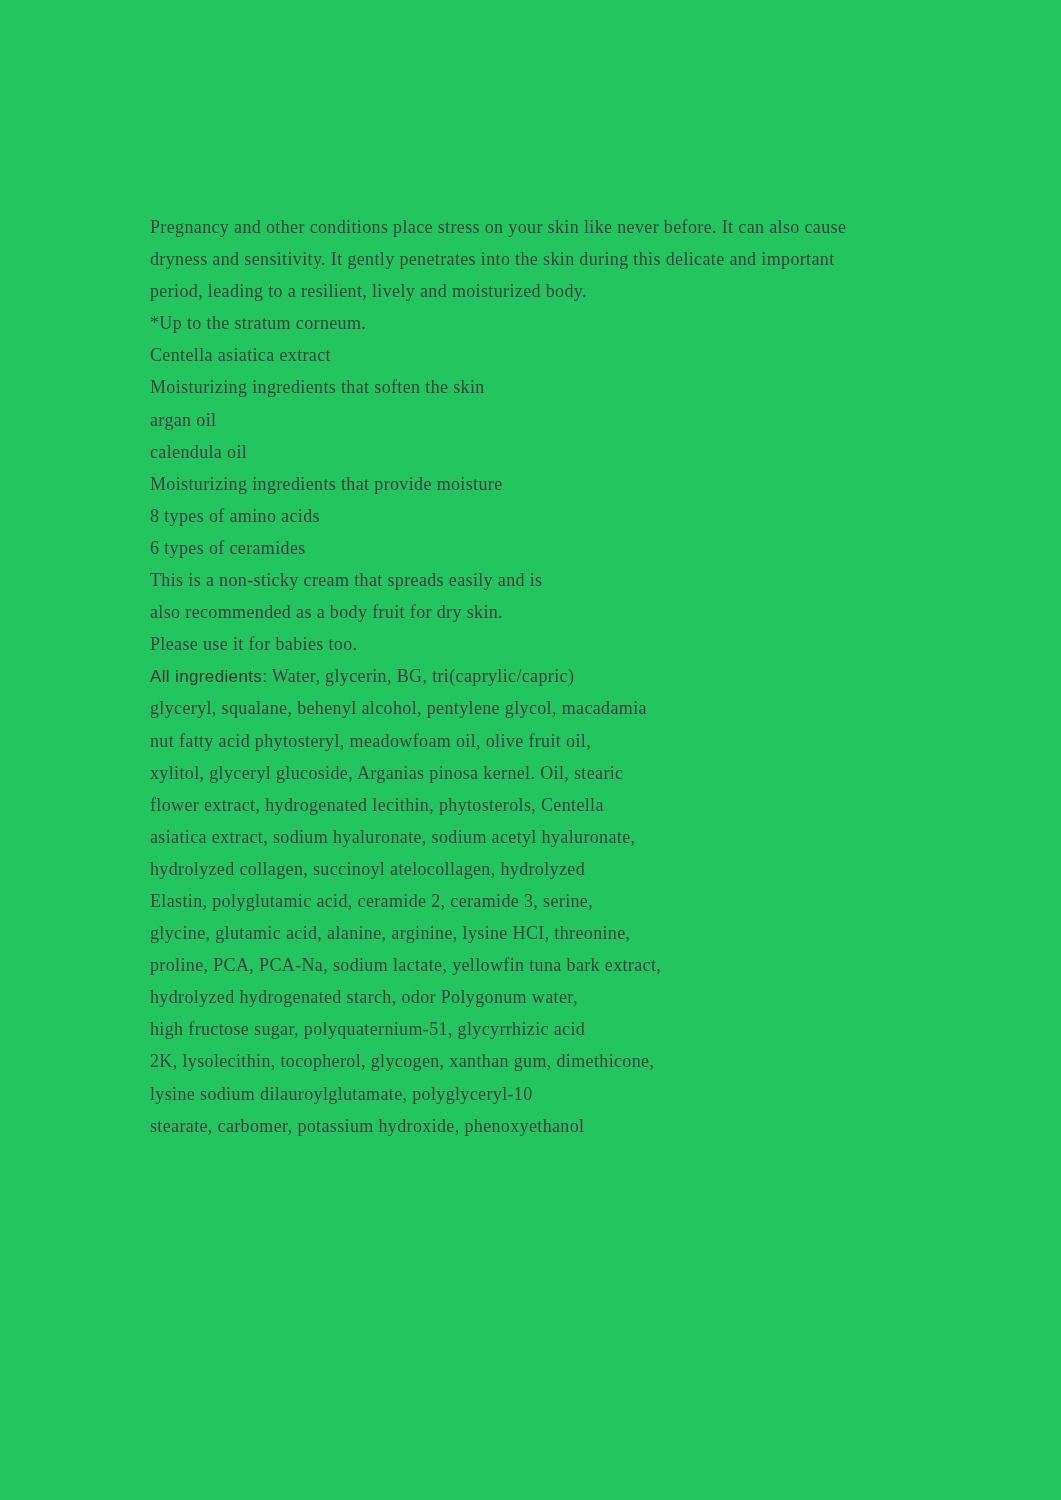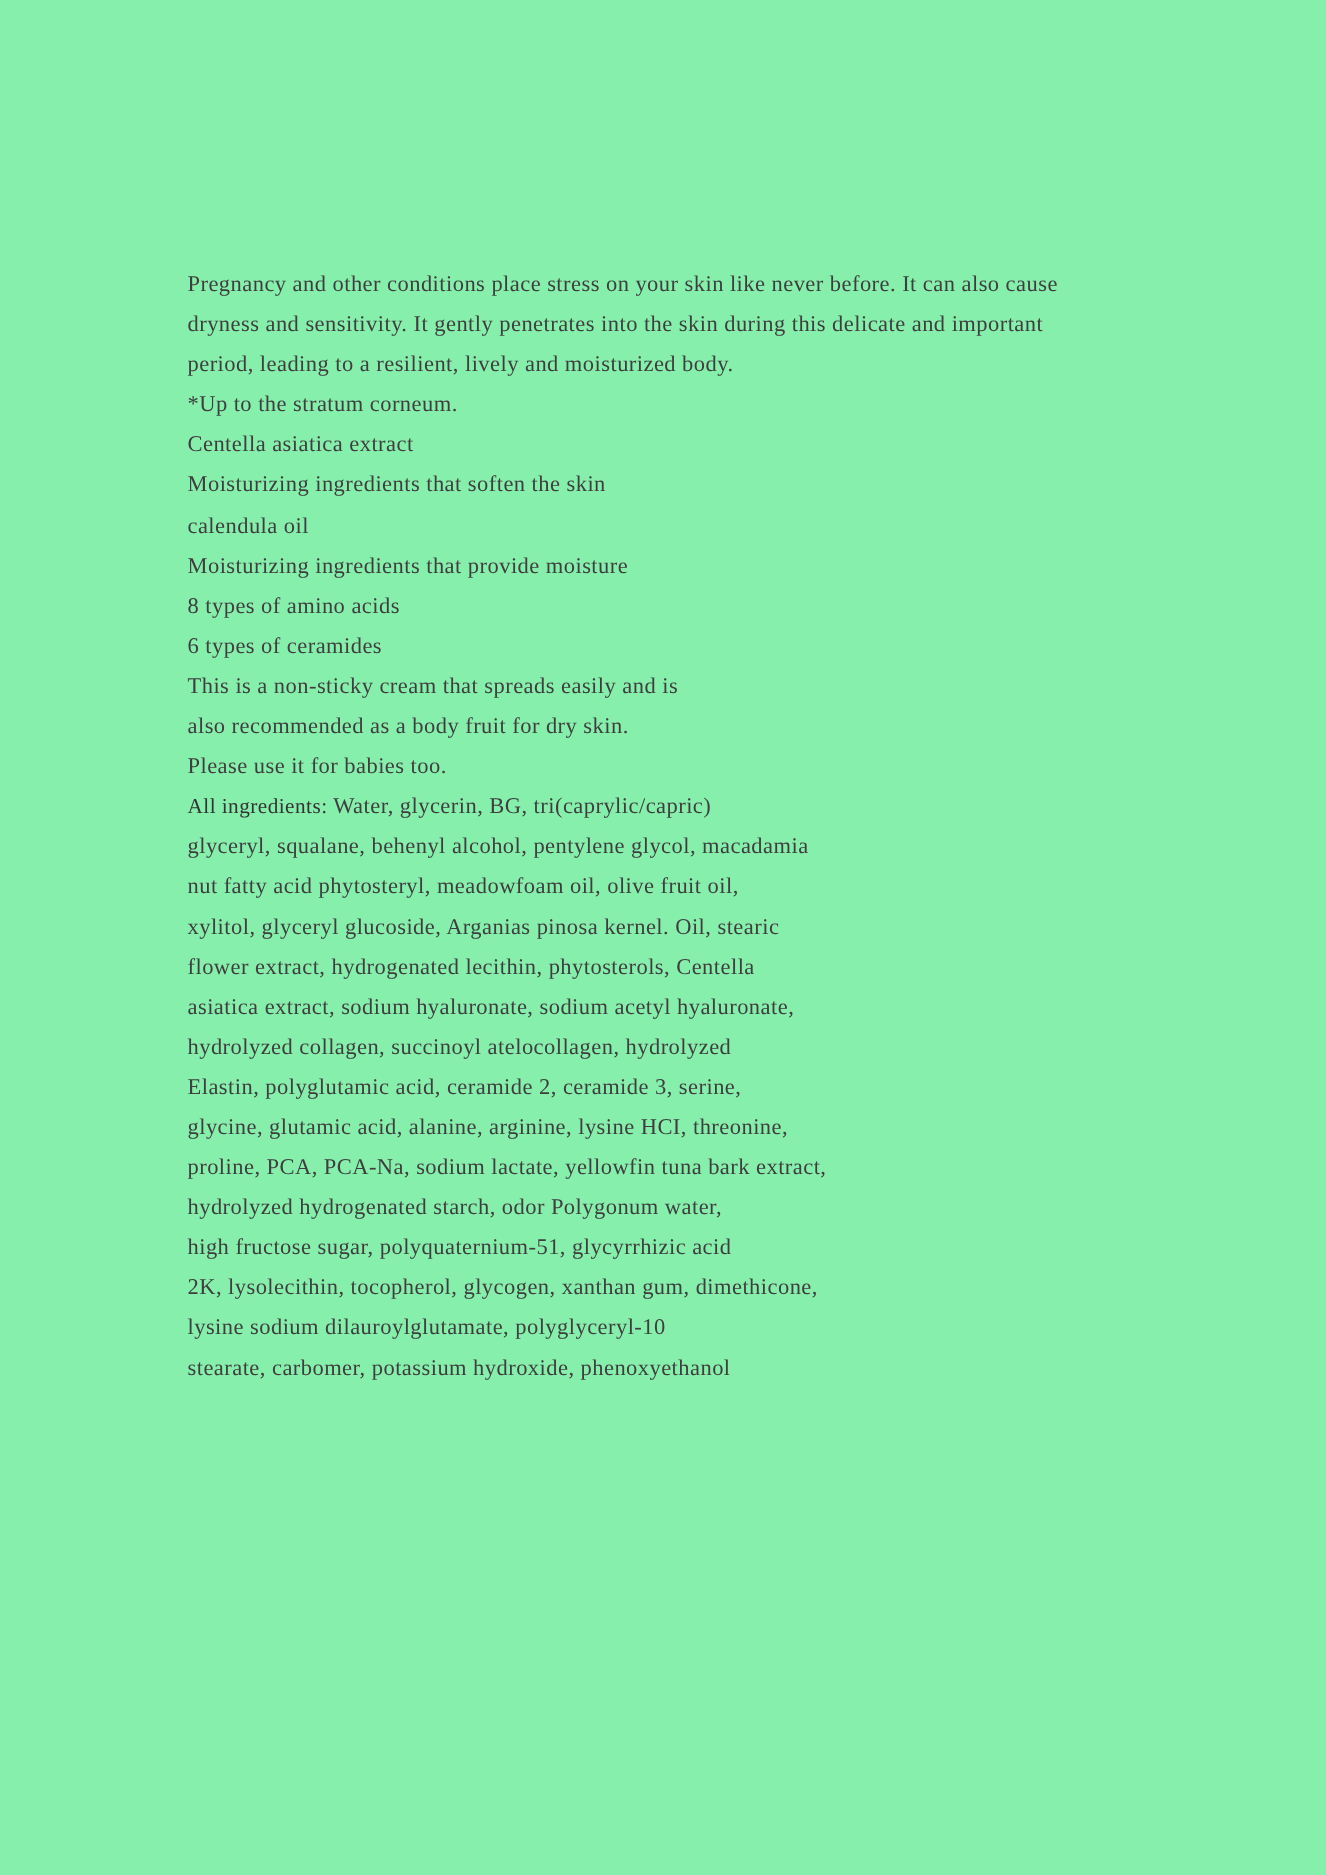--- a/index.html
+++ b/index.html
@@ -12,56 +12,57 @@
     background: #ffffff;
     position: relative;
     overflow: hidden;
     font-family: "Liberation Serif", serif;
   }
   .page {
     position: absolute;
     left: 0; top: 0;
     width: 1061px;
     height: 1500px;
-    background: #86efac;
+    background: #22c55e;
   }
   .text-block {
     position: absolute;
     left: 150px;
     top: 211px;
     width: 860px;
   }
   .line {
     margin: 0;
     padding: 0;
     font-size: 18px;
     line-height: 32.1px;
     height: 32.1px;
     color: #3e3e3e;
     letter-spacing: 0.02em;
     white-space: nowrap;
     font-weight: 400;
   }
   .line .emph {
-    font-family: Liberation Serif, serif;
+    font-family: Liberation Sans, sans-serif;
     font-size: 17px;
     color: #333333;
   }
 </style>
 </head>
 <body>
 
 <div class="page">
   <div class="text-block" id="text-block">
       <p class="line">Pregnancy and other conditions place stress on your skin like never before. It can also cause</p>
       <p class="line">dryness and sensitivity. It gently penetrates into the skin during this delicate and important</p>
       <p class="line">period, leading to a resilient, lively and moisturized body.</p>
       <p class="line">*Up to the stratum corneum.</p>
       <p class="line">Centella asiatica extract</p>
       <p class="line">Moisturizing ingredients that soften the skin</p>
+      <p class="line">argan oil</p>
       <p class="line">calendula oil</p>
       <p class="line">Moisturizing ingredients that provide moisture</p>
       <p class="line">8 types of amino acids</p>
       <p class="line">6 types of ceramides</p>
       <p class="line">This is a non-sticky cream that spreads easily and is</p>
       <p class="line">also recommended as a body fruit for dry skin.</p>
       <p class="line">Please use it for babies too.</p>
       <p class="line"><span class="emph">All ingredients:</span><span> Water, glycerin, BG, tri(caprylic/capric)</span></p>
       <p class="line">glyceryl, squalane, behenyl alcohol, pentylene glycol, macadamia</p>
       <p class="line">nut fatty acid phytosteryl, meadowfoam oil, olive fruit oil,</p>

